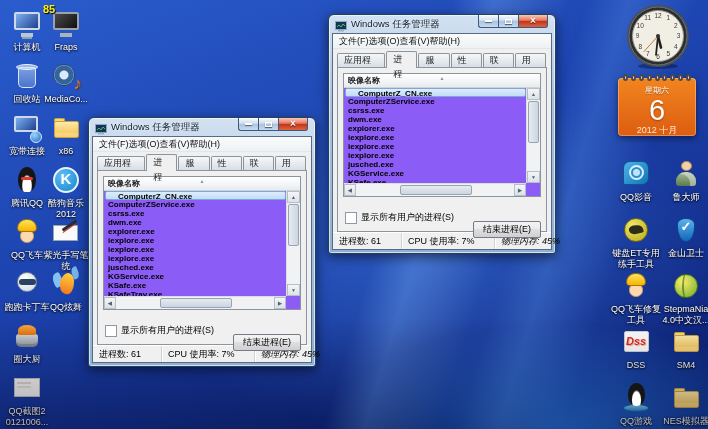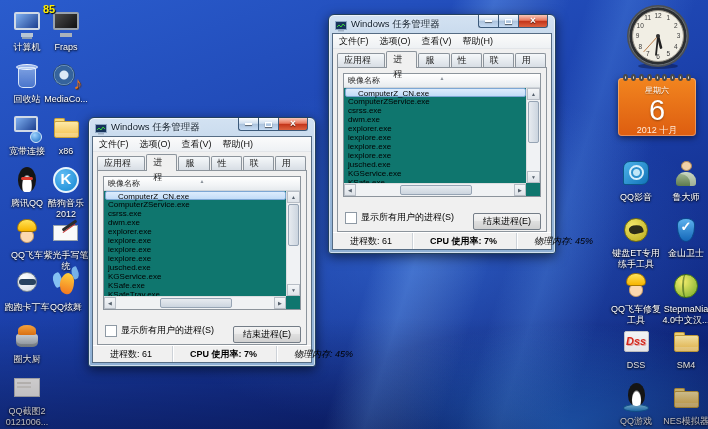--- a/index.html
+++ b/index.html
@@ -86,51 +86,51 @@
   .caps{position:absolute;right:7px;top:0;height:13px;display:flex;}
   .cap{width:20px;height:13px;border:1px solid #3c5a7a;border-top:none;display:flex;align-items:center;justify-content:center;box-sizing:border-box;
     background:linear-gradient(rgba(255,255,255,.85),rgba(205,220,238,.5) 45%,rgba(135,165,200,.5) 50%,rgba(195,218,245,.7));}
   .cap.min{border-radius:0 0 0 3px;border-right:none;}
   .cap.max{border-right:none;}
   .cap.close{width:30px;border-radius:0 0 3px 0;background:linear-gradient(#f8c8b8,#e8765c 45%,#c23318 50%,#dd6240);}
   .ming{width:7px;height:2px;background:#fff;box-shadow:0 1px 1px rgba(0,0,0,.5);}
   .maxg{width:7px;height:5px;border:1px solid #fff;box-shadow:0 1px 1px rgba(0,0,0,.5);box-sizing:border-box;}
   .closeg{color:#fff;font-size:10px;font-weight:bold;line-height:10px;text-shadow:0 1px 1px rgba(0,0,0,.6);}
   .winbody{position:absolute;left:3px;right:3px;top:18px;bottom:3px;background:#f0f0f0;border:1px solid #566c84;display:flex;flex-direction:column;}
-  .menubar{height:14px;display:flex;align-items:center;gap:11px;padding:0 6px;font-size:9px;color:#111;
+  .menubar{height:14px;display:flex;align-items:center;padding:0 6px;font-size:9px;color:#111;
     background:linear-gradient(#fbfbfb,#eef1f4);border-bottom:1px solid #e2e5e9;}
   .tabstrip{display:flex;align-items:flex-end;padding:2px 4px 0;height:16px;}
   .tab{font-size:9px;color:#222;padding:0 6px;height:13px;line-height:13px;margin-right:1px;
     background:linear-gradient(#f5f8fa,#d8dee5);border:1px solid #8c949c;border-bottom:none;border-radius:2px 2px 0 0;}
   .tab.active{background:#f0f0f0;height:16px;line-height:15px;margin-bottom:-1px;position:relative;z-index:3;}
   .tabpage{flex:1;margin:0 4px;border:1px solid #8c949c;background:#f0f0f0;padding:5px;display:flex;flex-direction:column;min-height:0;position:relative;z-index:1;}
-  .plist{flex:1;position:relative;background:#0f766e;border:1px solid #8c949c;min-height:0;overflow:hidden;}
+  .plist{flex:1;position:relative;background:#8b5cf6;border:1px solid #8c949c;min-height:0;overflow:hidden;font-weight:bold;}
   .phead{height:13px;background:linear-gradient(#ffffff,#f2f4f6 60%,#e7ebee);border-bottom:1px solid #cfd4d9;font-size:8px;color:#222;display:flex;align-items:center;padding-left:4px;position:relative;}
   .sort{position:absolute;left:50%;top:1px;font-size:5px;color:#8a929a;transform:translateX(-50%);}
   .prows{position:absolute;top:14px;left:1px;right:14px;bottom:13px;overflow:hidden;font-size:8px;}
   .prow{height:9px;line-height:9px;padding-left:3px;white-space:nowrap;color:#000;}
   .prow.sel{background:linear-gradient(#ddecfd,#c2dcf7);border:1px solid #7da7d4;border-radius:2px;box-sizing:border-box;padding-left:12px;}
   .vsb{position:absolute;top:14px;right:0;width:13px;bottom:13px;background:#f0f2f4;border-left:1px solid #dcdee0;}
   .sba{position:absolute;display:flex;align-items:center;justify-content:center;font-size:5px;color:#55606c;
     background:linear-gradient(#f4f6f8,#dde2e8);border:1px solid #b8bec6;box-sizing:border-box;}
   .sba.up{top:0;left:0;right:0;height:12px;}
   .sba.dn{bottom:0;left:0;right:0;height:12px;}
   .vthumb{position:absolute;left:1px;right:1px;top:13px;height:42px;background:linear-gradient(90deg,#e7ebf0,#ccd5df);border:1px solid #96a4b4;border-radius:2px;box-sizing:border-box;}
   .hsb{position:absolute;left:0;bottom:0;right:14px;height:12px;background:#f0f2f4;border-top:1px solid #dcdee0;}
   .sba.lf{left:0;top:0;bottom:0;width:12px;}
   .sba.rt{right:0;top:0;bottom:0;width:12px;}
   .hthumb{position:absolute;top:1px;bottom:1px;left:56px;width:72px;background:linear-gradient(#e7ebf0,#ccd5df);border:1px solid #96a4b4;border-radius:2px;box-sizing:border-box;}
   .ctlrow{height:17px;margin-top:12px;display:flex;align-items:center;position:relative;flex:none;}
   .cb{width:10px;height:10px;background:#fff;border:1px solid #8e99a4;margin:0 4px 0 2px;flex:none;}
   .cbl{font-size:9px;color:#000;white-space:nowrap;}
-  .endbtn{position:absolute;right:0;top:4px;width:68px;height:17px;font-size:9px;font-family:inherit;color:#000;padding:0;
+  .endbtn{position:absolute;right:0;top:12px;width:68px;height:17px;font-size:9px;font-family:inherit;color:#000;padding:0;
     background:linear-gradient(#f4f4f4,#ebebeb 45%,#dfdfdf 50%,#d0d0d0);border:1px solid #747d87;border-radius:2px;}
   .statusbar{height:16px;display:flex;align-items:center;background:#f0f0f0;border-top:1px solid #fff;font-size:9px;color:#000;flex:none;}
-  .scell{padding-left:17px;height:100%;display:flex;align-items:center;border-right:1px solid #cdd2d8;box-shadow:1px 0 0 #fff;white-space:nowrap;}
-  .s1{width:62px;flex:none;}.s2{width:86px;flex:none;font-weight:bold;}.s3{flex:1;border-right:none;box-shadow:none;font-style:italic;}
+  .scell{padding-left:6px;height:100%;display:flex;align-items:center;border-right:1px solid #cdd2d8;box-shadow:1px 0 0 #fff;white-space:nowrap;}
+  .s1{width:62px;flex:none;}.s2{width:86px;flex:none;}.s3{flex:1;border-right:none;box-shadow:none;font-style:italic;}
 </style>
 </head>
 <body>
 
 <div id="desktop">
 
   <div>
 
       <div class="dicon" style="left: 1px; top: 8px;">
         <div class="ic ic-monitor"></div>

